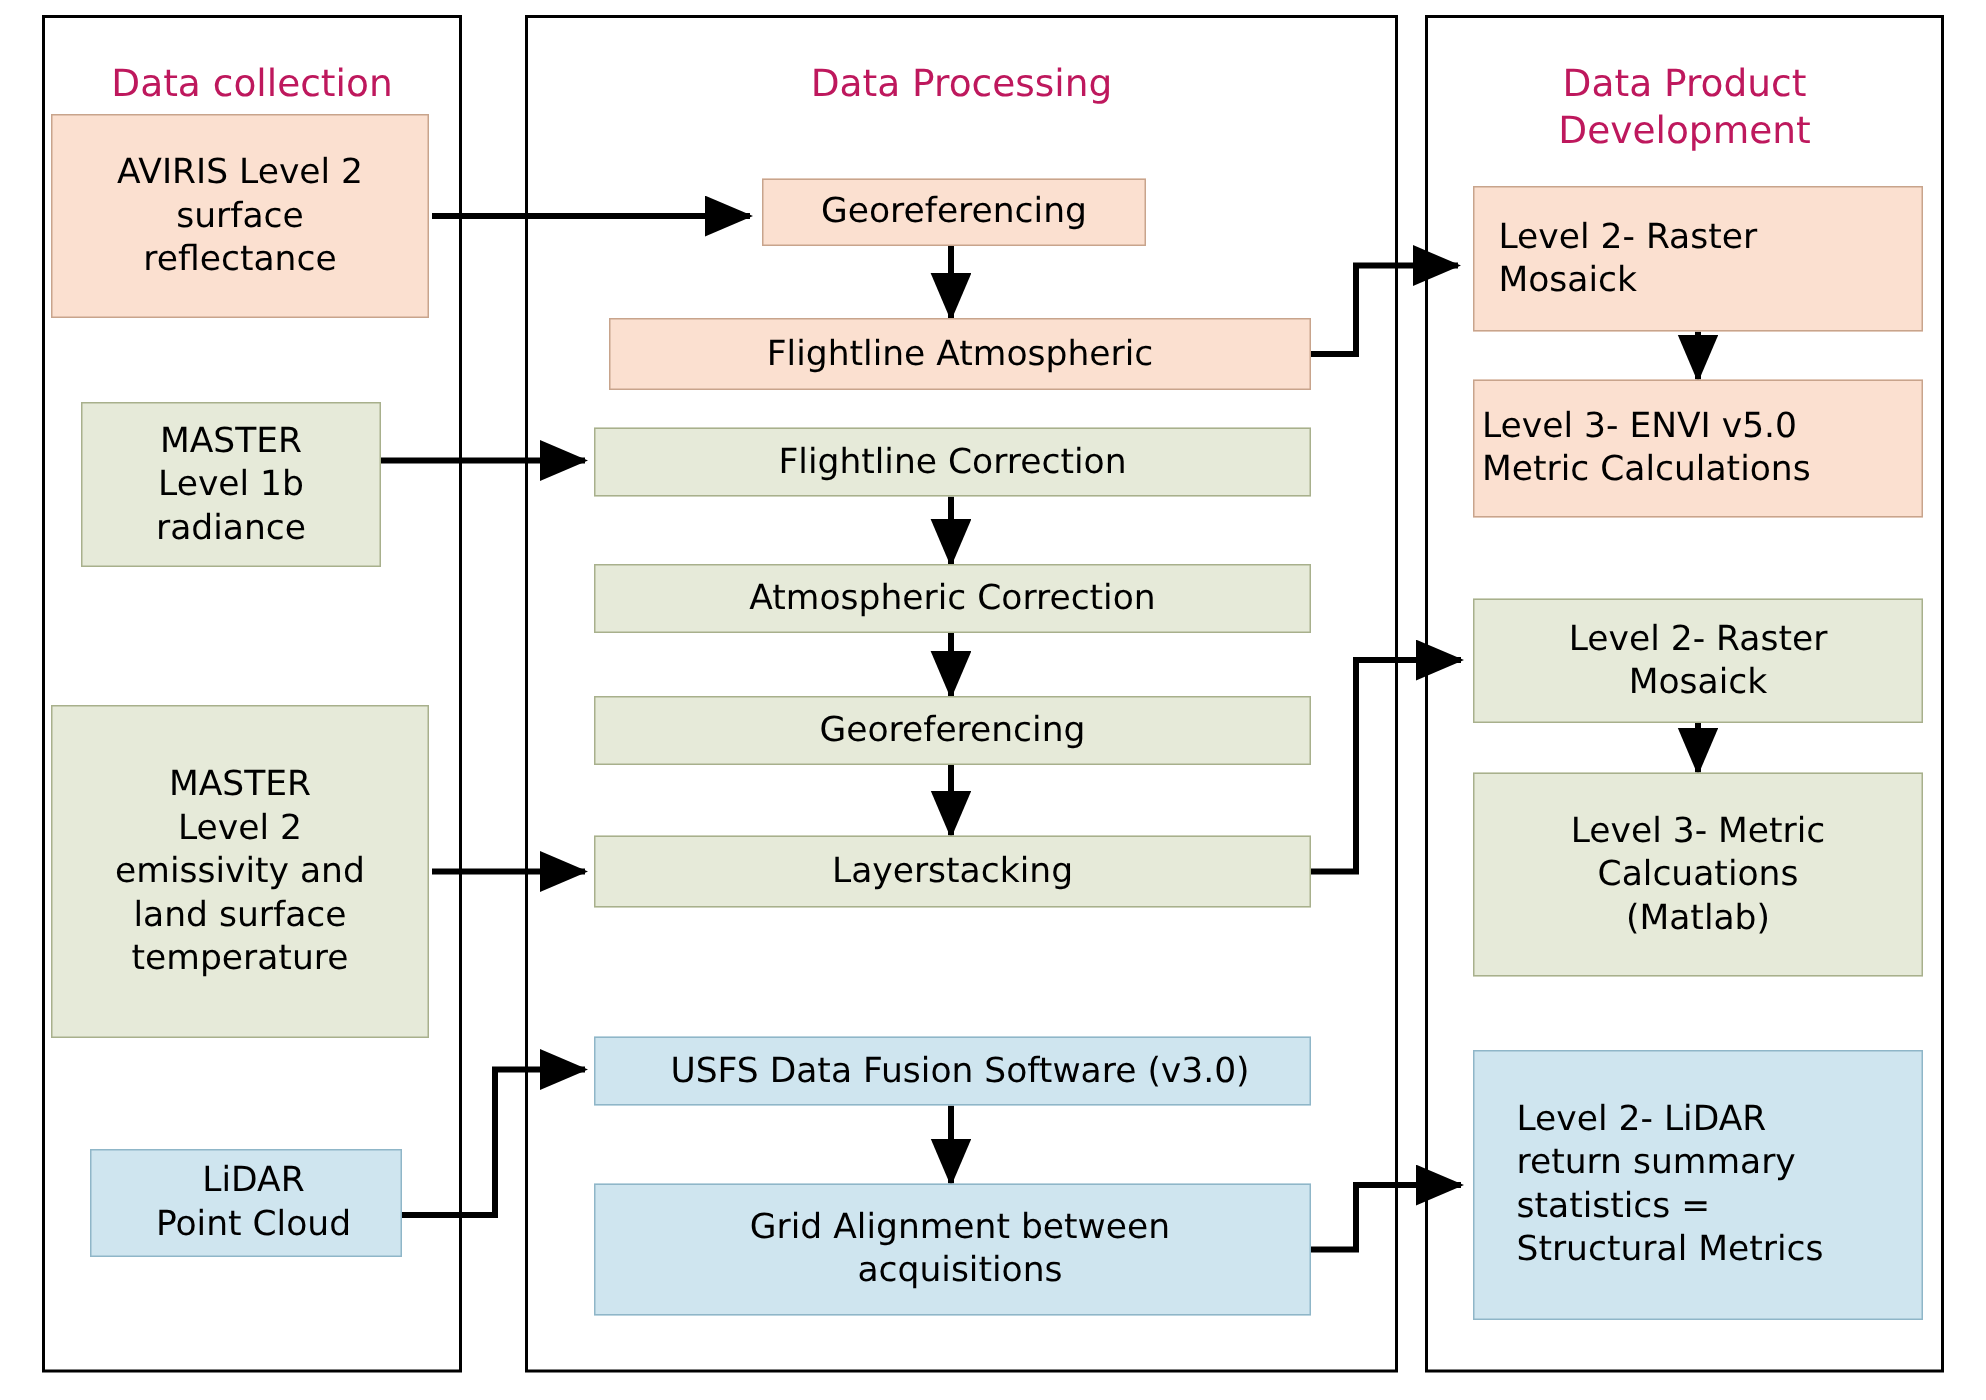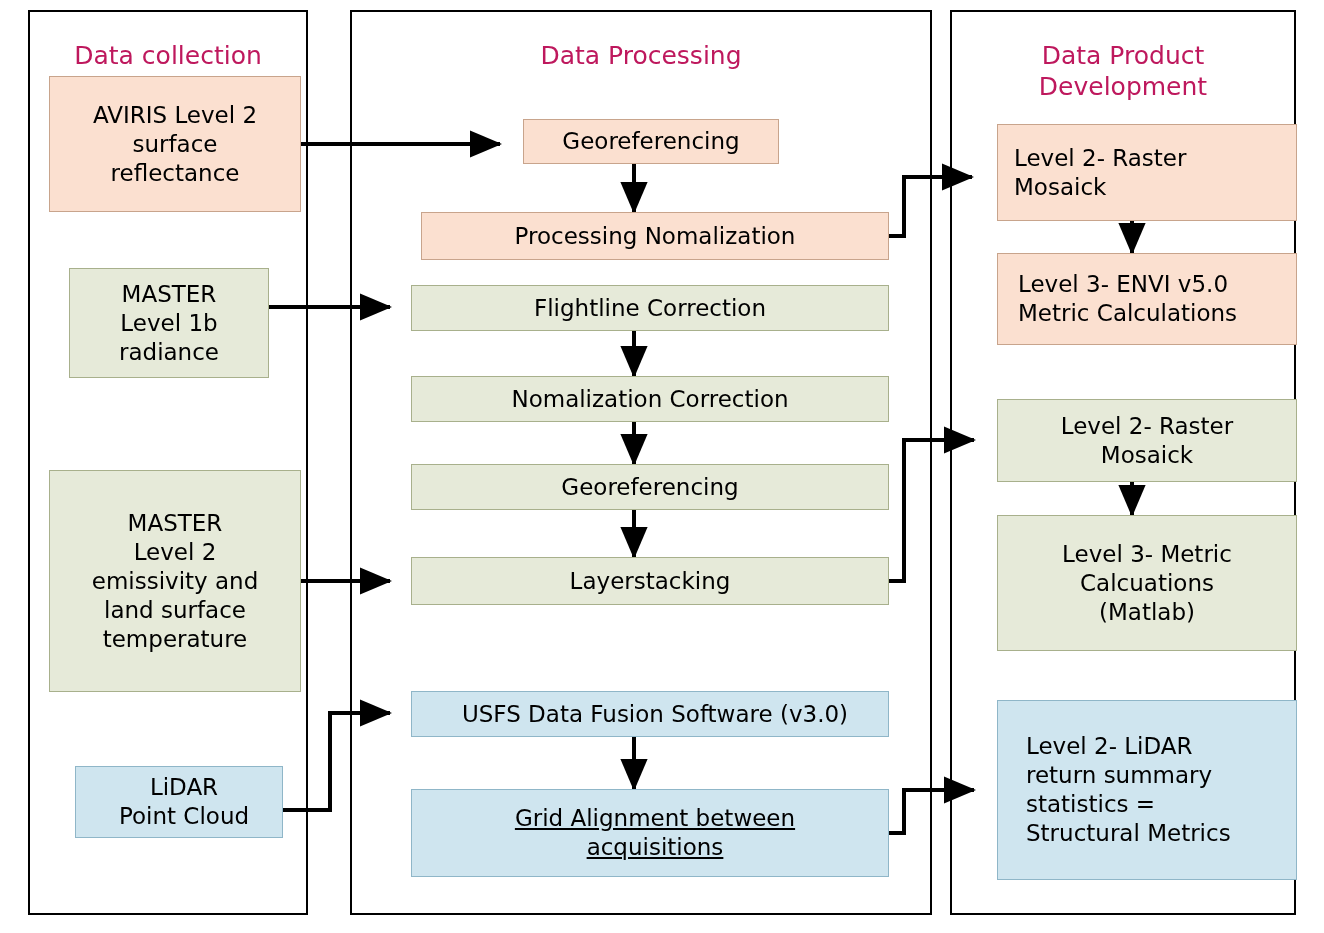--- a/index.html
+++ b/index.html
@@ -38,21 +38,20 @@
     border: 1px solid #7d7d7d;
     box-sizing: border-box;
     display: flex;
     align-items: center;
     justify-content: center;
     text-align: center;
     font-size: 23px;
     line-height: 29px;
     padding: 2px 6px;
     white-space: pre-line;
-    margin-left: 15px;
   }
   .peach { background: #fbe0d0; border-color: #c8a48c; }
   .green { background: #e6ead9; border-color: #a8b08c; }
   .blue  { background: #cfe5ef; border-color: #8fb6c8; padding-left: 16px; }
   .node.left-align { justify-content: flex-start; text-align: left; }
   .conn {
     position: absolute;
     overflow: visible;
     pointer-events: none;
   }
@@ -125,39 +124,39 @@
 Level 2
 emissivity and
 land surface
 temperature</div>
 
   <div class="node blue" style="left:60px; top:766px; width:208px; height:72px;">LiDAR
 Point Cloud</div>
 
   <div class="node peach" style="left:508px; top:119px; width:256px; height:45px;">Georeferencing</div>
 
-  <div class="node peach" style="left:406px; top:212px; width:468px; height:48px;">Processing Nomalization</div>
+  <div class="node peach" style="left:406px; top:212px; width:468px; height:48px;">Flightline Atmospheric</div>
 
   <div class="node green" style="left:396px; top:285px; width:478px; height:46px;">Flightline Correction</div>
 
-  <div class="node green" style="left:396px; top:376px; width:478px; height:46px;">Nomalization Correction</div>
+  <div class="node green" style="left:396px; top:376px; width:478px; height:46px;">Atmospheric Correction</div>
 
   <div class="node green" style="left:396px; top:464px; width:478px; height:46px;">Georeferencing</div>
 
   <div class="node green" style="left:396px; top:557px; width:478px; height:48px;">Layerstacking</div>
 
   <div class="node blue" style="left:396px; top:691px; width:478px; height:46px;">USFS Data Fusion Software (v3.0)</div>
 
-  <div class="node blue" style="left:396px; top:789px; width:478px; height:88px;text-decoration:underline;">Grid Alignment between
+  <div class="node blue" style="left:396px; top:789px; width:478px; height:88px;">Grid Alignment between
 acquisitions</div>
 
   <div class="node peach left-align" style="left:982px; top:124px; width:300px; height:97px; padding-left:16px;">Level 2- Raster
 Mosaick</div>
 
-  <div class="node peach left-align" style="left:982px; top:253px; width:300px; height:92px; padding-left:20px;">Level 3- ENVI v5.0
+  <div class="node peach left-align" style="left:982px; top:253px; width:300px; height:92px; padding-left:5px;">Level 3- ENVI v5.0
 Metric Calculations</div>
 
   <div class="node green" style="left:982px; top:399px; width:300px; height:83px;">Level 2- Raster
 Mosaick</div>
 
   <div class="node green" style="left:982px; top:515px; width:300px; height:136px;">Level 3- Metric
 Calcuations
 (Matlab)</div>
 
   <div class="node blue left-align" style="left:982px; top:700px; width:300px; height:180px; padding-left:28px;">Level 2- LiDAR

